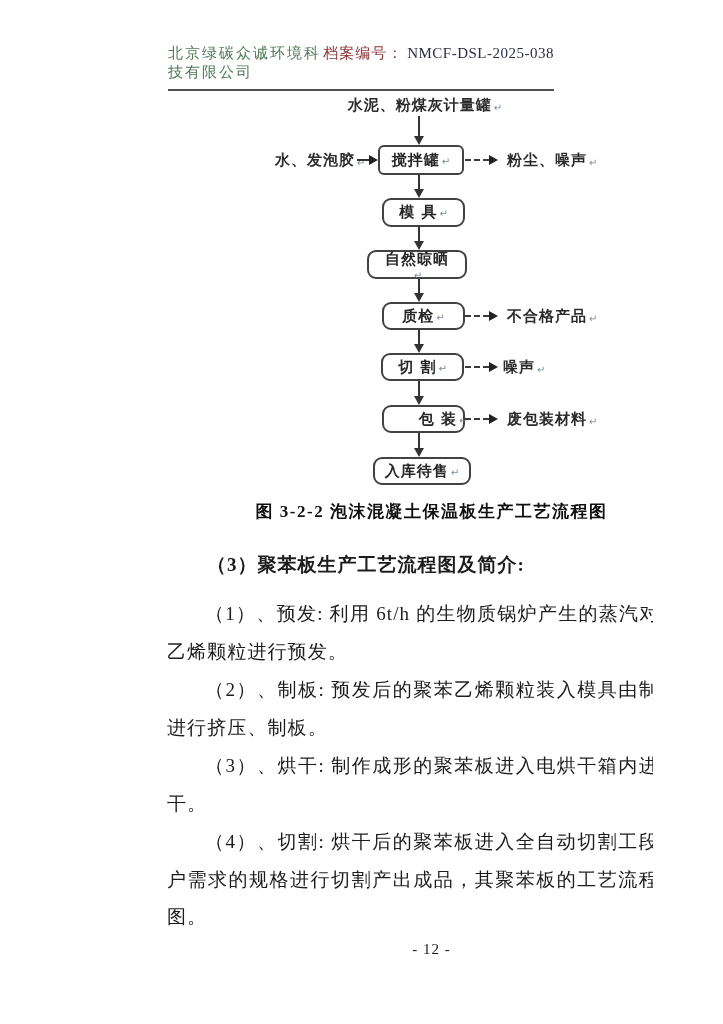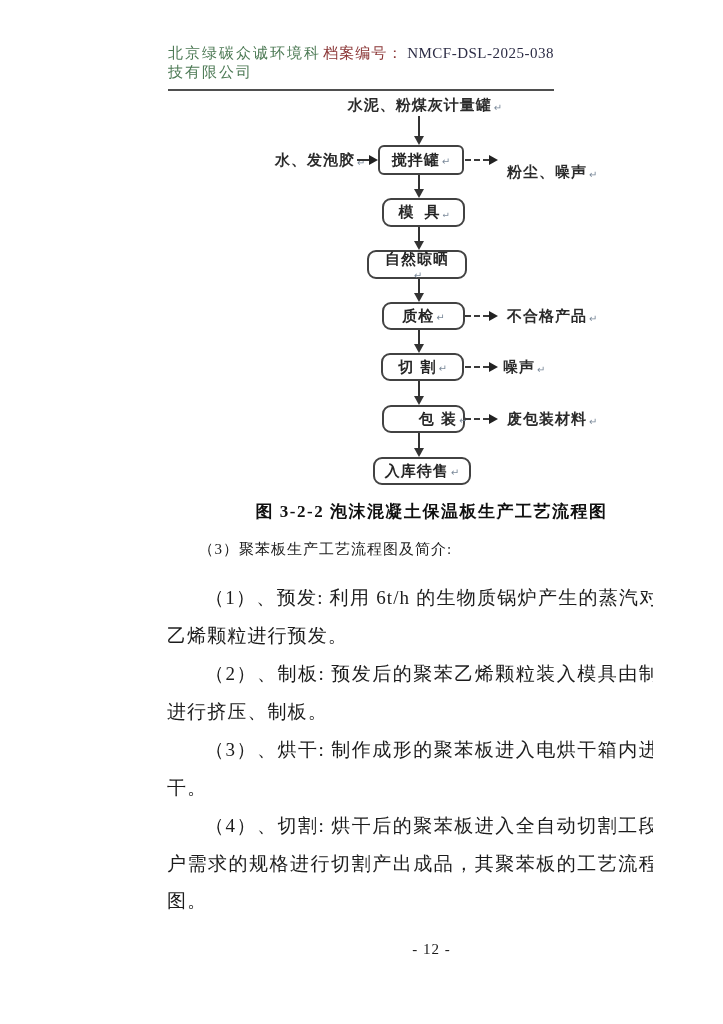--- a/index.html
+++ b/index.html
@@ -61,22 +61,22 @@
     border-left:9px solid #222;
   }
 
   
   .caption {
     position:absolute; top:500px; left:0; width:723px; text-align:center;
     font-weight:bold; font-size:17px; color:#101010; letter-spacing:1.5px;
   }
   .body { position:absolute; left:97px; top:536px; width:533px; color:#1c1c1c; }
   .heading {
-    font-weight:normal; font-size:15px; letter-spacing:1px;
-    text-indent:2.1em; margin:0 0 17px 0; line-height:26px;
+    font-weight:bold; font-size:19px; letter-spacing:1px;
+    text-indent:2.1em; margin:16px 0 17px 0; line-height:26px;
   }
   .body p {
     font-size:19px; line-height:37.5px; letter-spacing:1.1px;
     text-align:justify; text-indent:2em; margin:0 0 1px 0;
   }
 
   
   .pagenum {
     position:absolute; top:941px; left:0; width:723px; text-align:center;
     font-size:15px; color:#1a1a1a; letter-spacing:1px;
@@ -106,27 +106,27 @@
       <span>搅拌罐</span>
         <span class="ret">↵</span>
     </div>
 
     <div class="flow-label" style="left:205px; top:61px; width:80px; text-align:right;">
       <span>水、发泡胶</span><span class="ret">↵</span>
     </div>
     <div class="sline" style="left:287px; top:69px; width:12px;"></div>
 
     <div class="dline" style="left:395px; top:69px; width:24px;"></div>
-    <div class="flow-label" style="left:437px; top:61px;margin-top:12px;">
+    <div class="flow-label" style="left:437px; top:61px;">
       <span>粉尘、噪声</span><span class="ret">↵</span>
     </div>
 
     <div class="vline" style="left:348px; top:85px; height:14px;"></div>
 
-    <div class="flow-box" style="left:312px; top:108px; width:83px; height:29px;font-family:Liberation Mono, monospace;">
+    <div class="flow-box" style="left:312px; top:108px; width:83px; height:29px;">
       <span>模 具</span>
         <span class="ret">↵</span>
     </div>
 
     <div class="vline" style="left:348px; top:137px; height:14px;"></div>
 
     <div class="flow-box" style="left:297px; top:160px; width:100px; height:29px;flex-direction:column;">
       <span>自然晾晒</span>
         <span class="ret">↵</span>
     </div>

